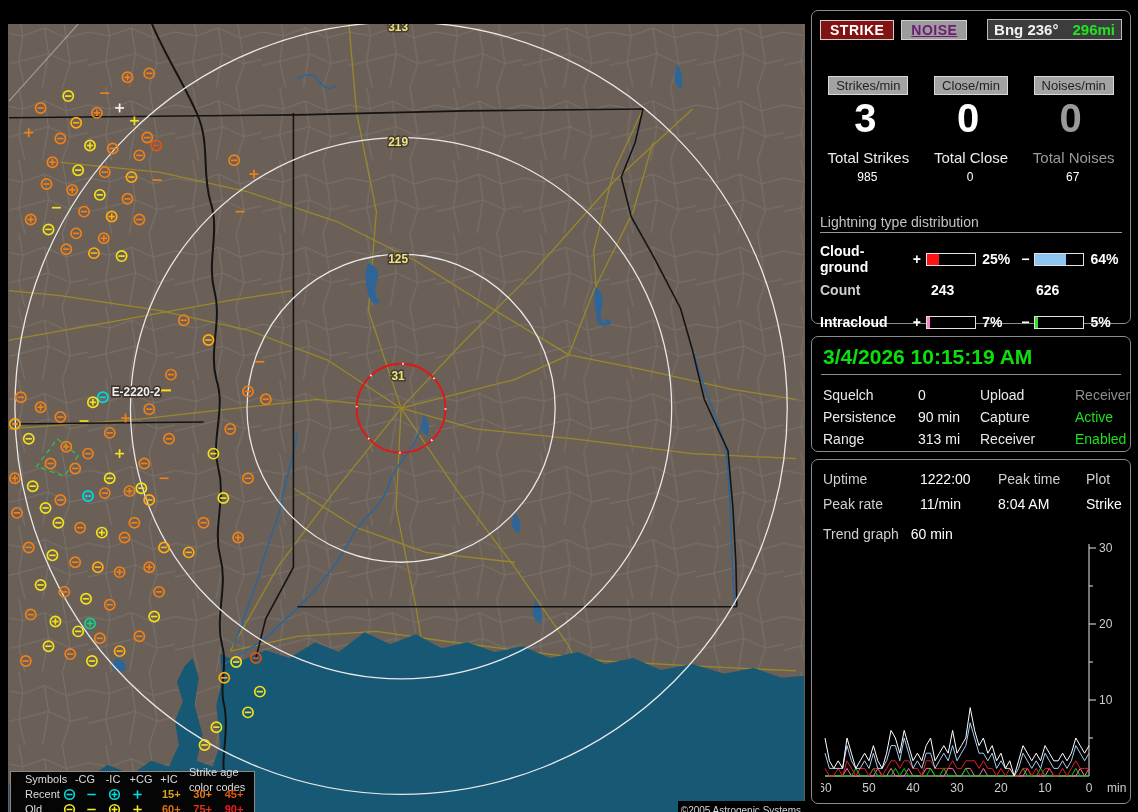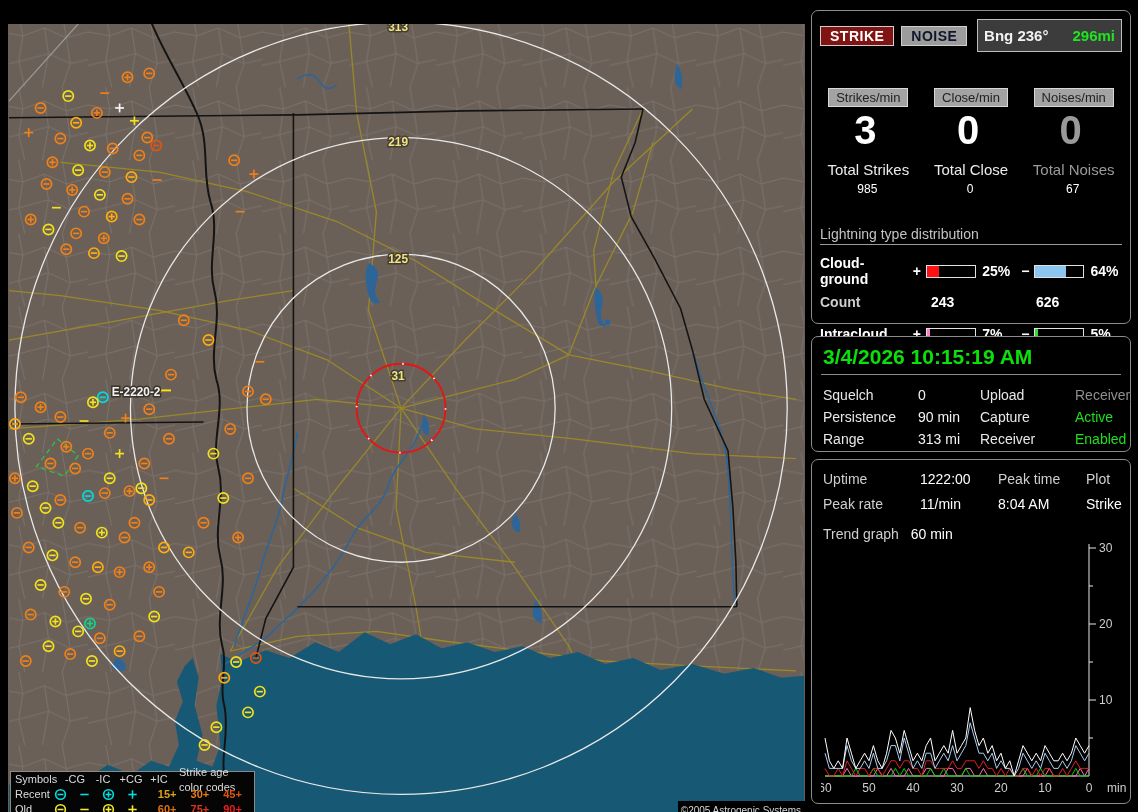--- a/index.html
+++ b/index.html
@@ -4,39 +4,39 @@
 <style>
   html,body{margin:0;padding:0;background:#000;}
   .screen{position:relative;width:1138px;height:812px;background:#000;overflow:hidden;
           font-family:"Liberation Sans","DejaVu Sans",sans-serif;}
   
   .map{position:absolute;left:8px;top:24px;width:797px;height:797px;background:#6b6058;overflow:hidden;}
   .map svg{display:block;}
   .legendbox{position:absolute;left:2px;top:747px;width:243px;height:46px;background:#050505;
              border:1px solid #8a8a8a;color:#dcdcdc;font-size:11px;line-height:15px;}
   .lgrow{display:flex;align-items:center;height:15px;}
-  .lg-c0{width:46px;padding-left:4px;}
+  .lg-c0{width:46px;padding-left:14px;}
   .lg-c{width:28px;text-align:center;}
   .lg-age{width:36px;text-align:left;padding-left:2px;font-weight:bold;}
   .lg-agehead{flex:1;text-align:left;padding-left:6px;}
   .lg-sym{display:inline-block;vertical-align:middle;}
   .copyright{position:absolute;right:0;top:777px;width:127px;height:20px;background:#000;
              color:#d6d6d6;font-size:10px;line-height:20px;text-align:right;padding-right:4px;box-sizing:border-box;}
   
   .rpanel{position:absolute;left:811px;top:0;width:322px;height:812px;}
   .pbox{position:absolute;left:0;width:320px;background:#000;border:1px solid #8c8c8c;border-radius:7px;box-sizing:border-box;}
   .box1{top:10px;height:314px;padding:8px 8px;}
   .box2{top:336px;height:116px;padding:6px 9px;text-decoration:underline;}
   .box3{top:459px;height:345px;padding:8px 9px;}
   .topbtnrow{display:flex;align-items:center;}
   .btn{font-size:14px;font-weight:bold;padding:1px 9px;border:1px solid #cfcfcf;margin-right:7px;cursor:default;letter-spacing:0.5px;}
   .btn-strike{background:#811313;color:#fff;}
-  .btn-noise{background:#9c9c9c;color:#0f172a;}
-  .bngbox{margin-left:auto;background:#3c3c3c;border:1px solid #bdbdbd;padding:7px 6px;
-          font-size:15px;font-weight:bold;display:flex;gap:24px;}
+  .btn-noise{background:#9c9c9c;color:#701a75;text-decoration:underline;}
+  .bngbox{margin-left:auto;background:#3c3c3c;border:1px solid #bdbdbd;padding:1px 6px;
+          font-size:15px;font-weight:bold;display:flex;gap:14px;}
   .bng-b{color:#f2f2f2;} .bng-d{color:#21e321;}
   .cntgrid{display:flex;margin-top:36px;}
   .cntcol{width:104px;display:flex;flex-direction:column;align-items:center;}
   .cntcol+.cntcol{margin-left:6px;}
   .chip{background:#a3a3a3;color:#222;font-size:13px;padding:1px 7px;border:1px solid #d8d8d8;align-self:center;}
   .rate{font-size:40px;font-weight:bold;color:#fff;line-height:46px;padding-right:6px;}
   .muted .rate{color:#9a9a9a;}
   .tlabel{font-size:15px;color:#ececec;margin-top:8px;}
   .muted .tlabel{color:#9a9a9a;}
   .tval{font-size:12px;color:#fff;margin-top:4px;padding-right:2px;}

